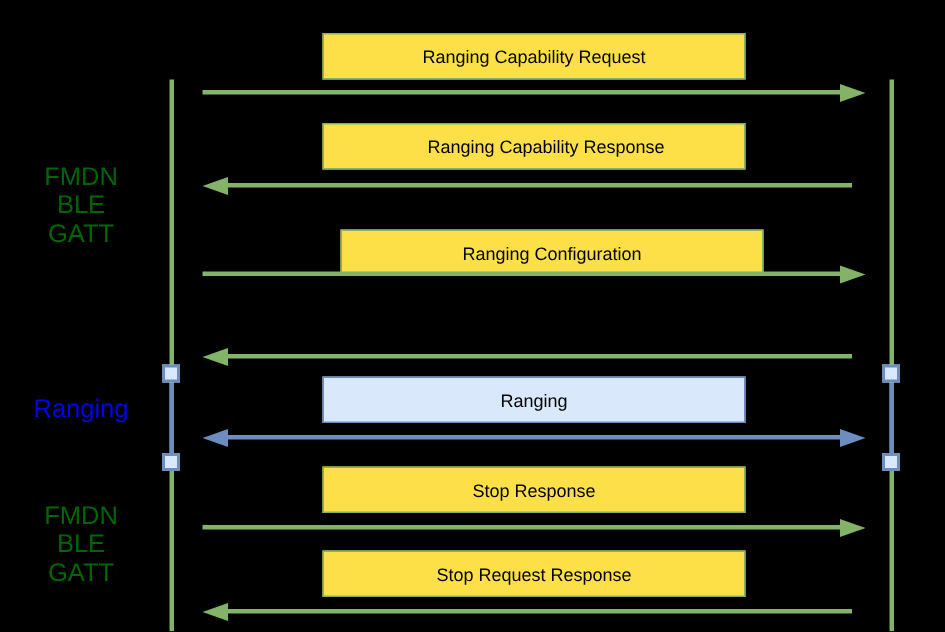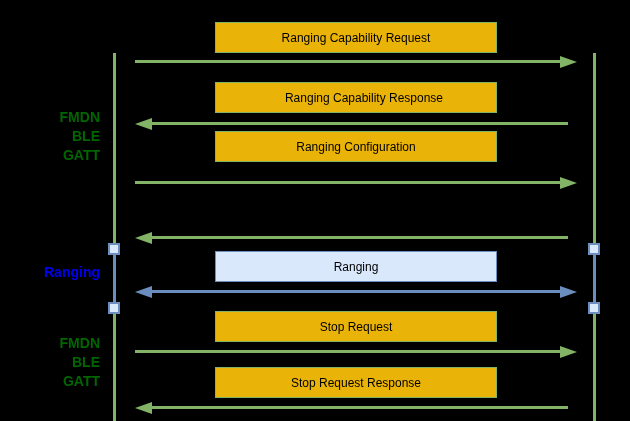--- a/index.html
+++ b/index.html
@@ -43,21 +43,21 @@
   }
 
   
   .msg-box {
     position: absolute;
     left: 215px;
     width: 282px;
     height: 31px;
     box-sizing: border-box;
     border: 1px solid #82b366;
-    background: #eab308;
+    background: #fde047;
     display: flex;
     align-items: center;
     justify-content: center;
     font-size: 12px;
     color: #000000;
   }
   .msg-box.blue {
     border-color: #6c8ebf;
     background: #dae8fc;
   }
@@ -96,23 +96,23 @@
   .arrow.both  .line { left: 13px; right: 13px; }
   .arrow.blue .line   { background: #6c8ebf; }
   .arrow.blue .head-r { border-left-color: #6c8ebf; }
   .arrow.blue .head-l { border-right-color: #6c8ebf; }
 
   
   .section-label {
     position: absolute;
     left: 8px;
     width: 92px;
-    text-align: right;
-    font-weight: bold;
-    font-size: 14px;
+    text-align: center;
+    font-weight: normal;
+    font-size: 17px;
     line-height: 19px;
   }
   .section-label.green { color: #006600; }
   .section-label.blue  { color: #0000ee; }
 </style>
 </head>
 <body>
 
 <div id="canvas">
 
@@ -149,21 +149,21 @@
     </div>
 
   <div class="msg-box green" style="top:82px;padding-left:16px;">
       <span>Ranging Capability Response</span>
     </div>
   <div class="arrow green left" style="top:118px;">
       <i class="head-l"></i>
       <i class="line"></i>
     </div>
 
-  <div class="msg-box green" style="top:131px;">
+  <div class="msg-box green" style="top:153px;margin-left:12px;">
       <span>Ranging Configuration</span>
     </div>
   <div class="arrow green right" style="top:177px;">
       <i class="line"></i>
       <i class="head-r"></i>
     </div>
 
   <div class="arrow green left" style="top:232px;">
       <i class="head-l"></i>
       <i class="line"></i>
@@ -172,21 +172,21 @@
   <div class="msg-box blue" style="top:251px;">
       <span>Ranging</span>
     </div>
   <div class="arrow blue both" style="top:286px;">
       <i class="head-l"></i>
       <i class="line"></i>
       <i class="head-r"></i>
     </div>
 
   <div class="msg-box green" style="top:311px;">
-      <span>Stop Request</span>
+      <span>Stop Response</span>
     </div>
   <div class="arrow green right" style="top:346px;">
       <i class="line"></i>
       <i class="head-r"></i>
     </div>
 
   <div class="msg-box green" style="top:367px;">
       <span>Stop Request Response</span>
     </div>
   <div class="arrow green left" style="top:402px;">

